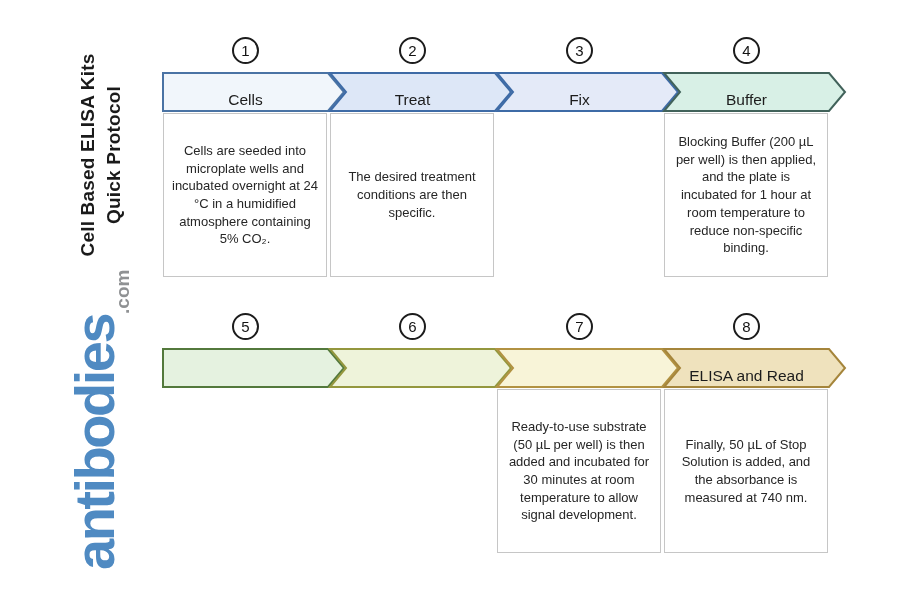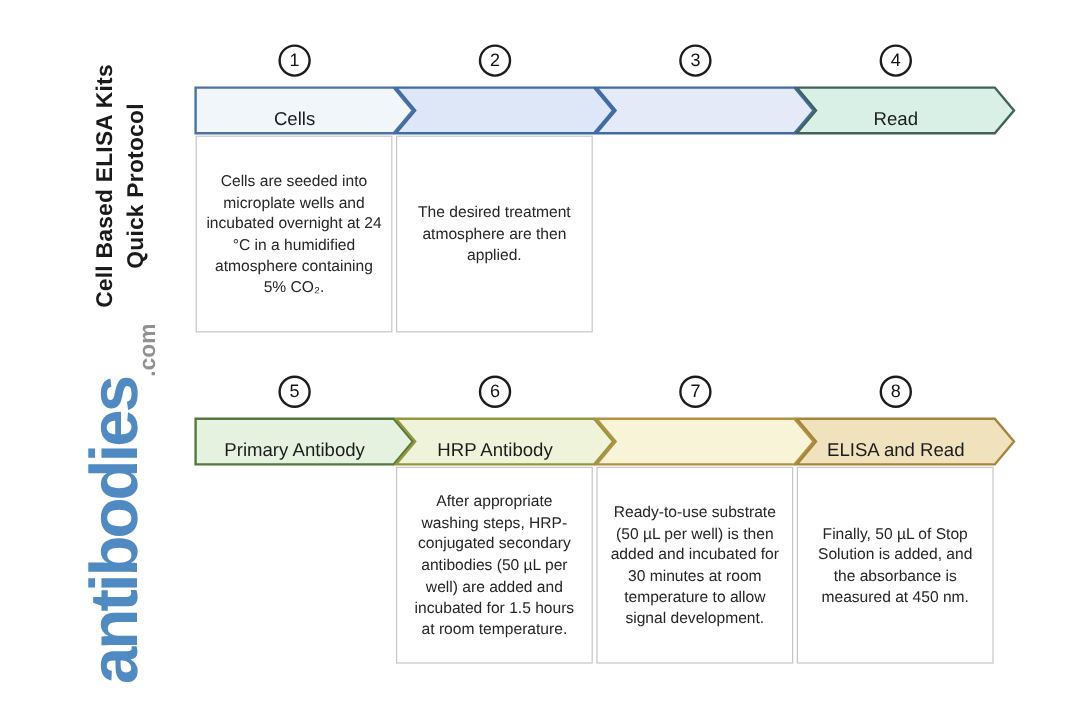--- a/index.html
+++ b/index.html
@@ -55,65 +55,65 @@
       </div>
   </div>
 
   <div class="col" style="left:329px;top:37px;">
     <div class="circle">
         <span>2</span>
       </div>
     <svg class="arrow" width="183" height="40" viewBox="0 0 183 40">
       <polygon points="1,1 166,1 182,20 166,39 1,39 17,20" stroke-width="2" fill="#dde7f7" stroke="#3e6ba6"></polygon>
     </svg>
+    <div class="label">Treat</div>
     <div class="box">
-        <p class="desc">The desired treatment atmosphere are then applied.</p>
+        <p class="desc">The desired treatment conditions are then specific.</p>
       </div>
   </div>
 
   <div class="col" style="left:496px;top:37px;">
     <div class="circle">
         <span>3</span>
       </div>
     <svg class="arrow" width="183" height="40" viewBox="0 0 183 40">
       <polygon points="1,1 166,1 182,20 166,39 1,39 17,20" stroke-width="2" fill="#e4eaf8" stroke="#3e6ba6"></polygon>
     </svg>
+    <div class="label">Fix</div>
   </div>
 
   <div class="col" style="left:663px;top:37px;">
     <div class="circle">
         <span>4</span>
       </div>
     <svg class="arrow" width="183" height="40" viewBox="0 0 183 40">
       <polygon points="1,1 166,1 182,20 166,39 1,39 17,20" stroke-width="2" fill="#d8f0e6" stroke="#41625a"></polygon>
     </svg>
-    <div class="label">Read</div>
+    <div class="label">Buffer</div>
+    <div class="box">
+        <p class="desc">Blocking Buffer (200 µL per well) is then applied, and the plate is incubated for 1 hour at room temperature to reduce non-specific binding.</p>
+      </div>
   </div>
 
   <div class="col" style="left:162px;top:313px;">
     <div class="circle">
         <span>5</span>
       </div>
     <svg class="arrow" width="183" height="40" viewBox="0 0 183 40">
       <polygon points="1,1 166,1 182,20 166,39 1,39" stroke-width="2" fill="#e5f2e0" stroke="#53793c"></polygon>
     </svg>
-    <div class="label">Primary Antibody</div>
   </div>
 
   <div class="col" style="left:329px;top:313px;">
     <div class="circle">
         <span>6</span>
       </div>
     <svg class="arrow" width="183" height="40" viewBox="0 0 183 40">
       <polygon points="1,1 166,1 182,20 166,39 1,39 17,20" stroke-width="2" fill="#eef3da" stroke="#94973e"></polygon>
     </svg>
-    <div class="label">HRP Antibody</div>
-    <div class="box">
-        <p class="desc">After appropriate washing steps, HRP-conjugated secondary antibodies (50 µL per well) are added and incubated for 1.5 hours at room temperature.</p>
-      </div>
   </div>
 
   <div class="col" style="left:496px;top:313px;">
     <div class="circle">
         <span>7</span>
       </div>
     <svg class="arrow" width="183" height="40" viewBox="0 0 183 40">
       <polygon points="1,1 166,1 182,20 166,39 1,39 17,20" stroke-width="2" fill="#f8f4d8" stroke="#b29242"></polygon>
     </svg>
     <div class="box">
@@ -123,17 +123,17 @@
 
   <div class="col" style="left:663px;top:313px;">
     <div class="circle">
         <span>8</span>
       </div>
     <svg class="arrow" width="183" height="40" viewBox="0 0 183 40">
       <polygon points="1,1 166,1 182,20 166,39 1,39 17,20" stroke-width="2" fill="#efe2bd" stroke="#a5853b"></polygon>
     </svg>
     <div class="label">ELISA and Read</div>
     <div class="box">
-        <p class="desc">Finally, 50 µL of Stop Solution is added, and the absorbance is measured at 450 nm.</p>
+        <p class="desc">Finally, 50 µL of Stop Solution is added, and the absorbance is measured at 740 nm.</p>
       </div>
   </div>
 
 </div>
 
 </body></html>

